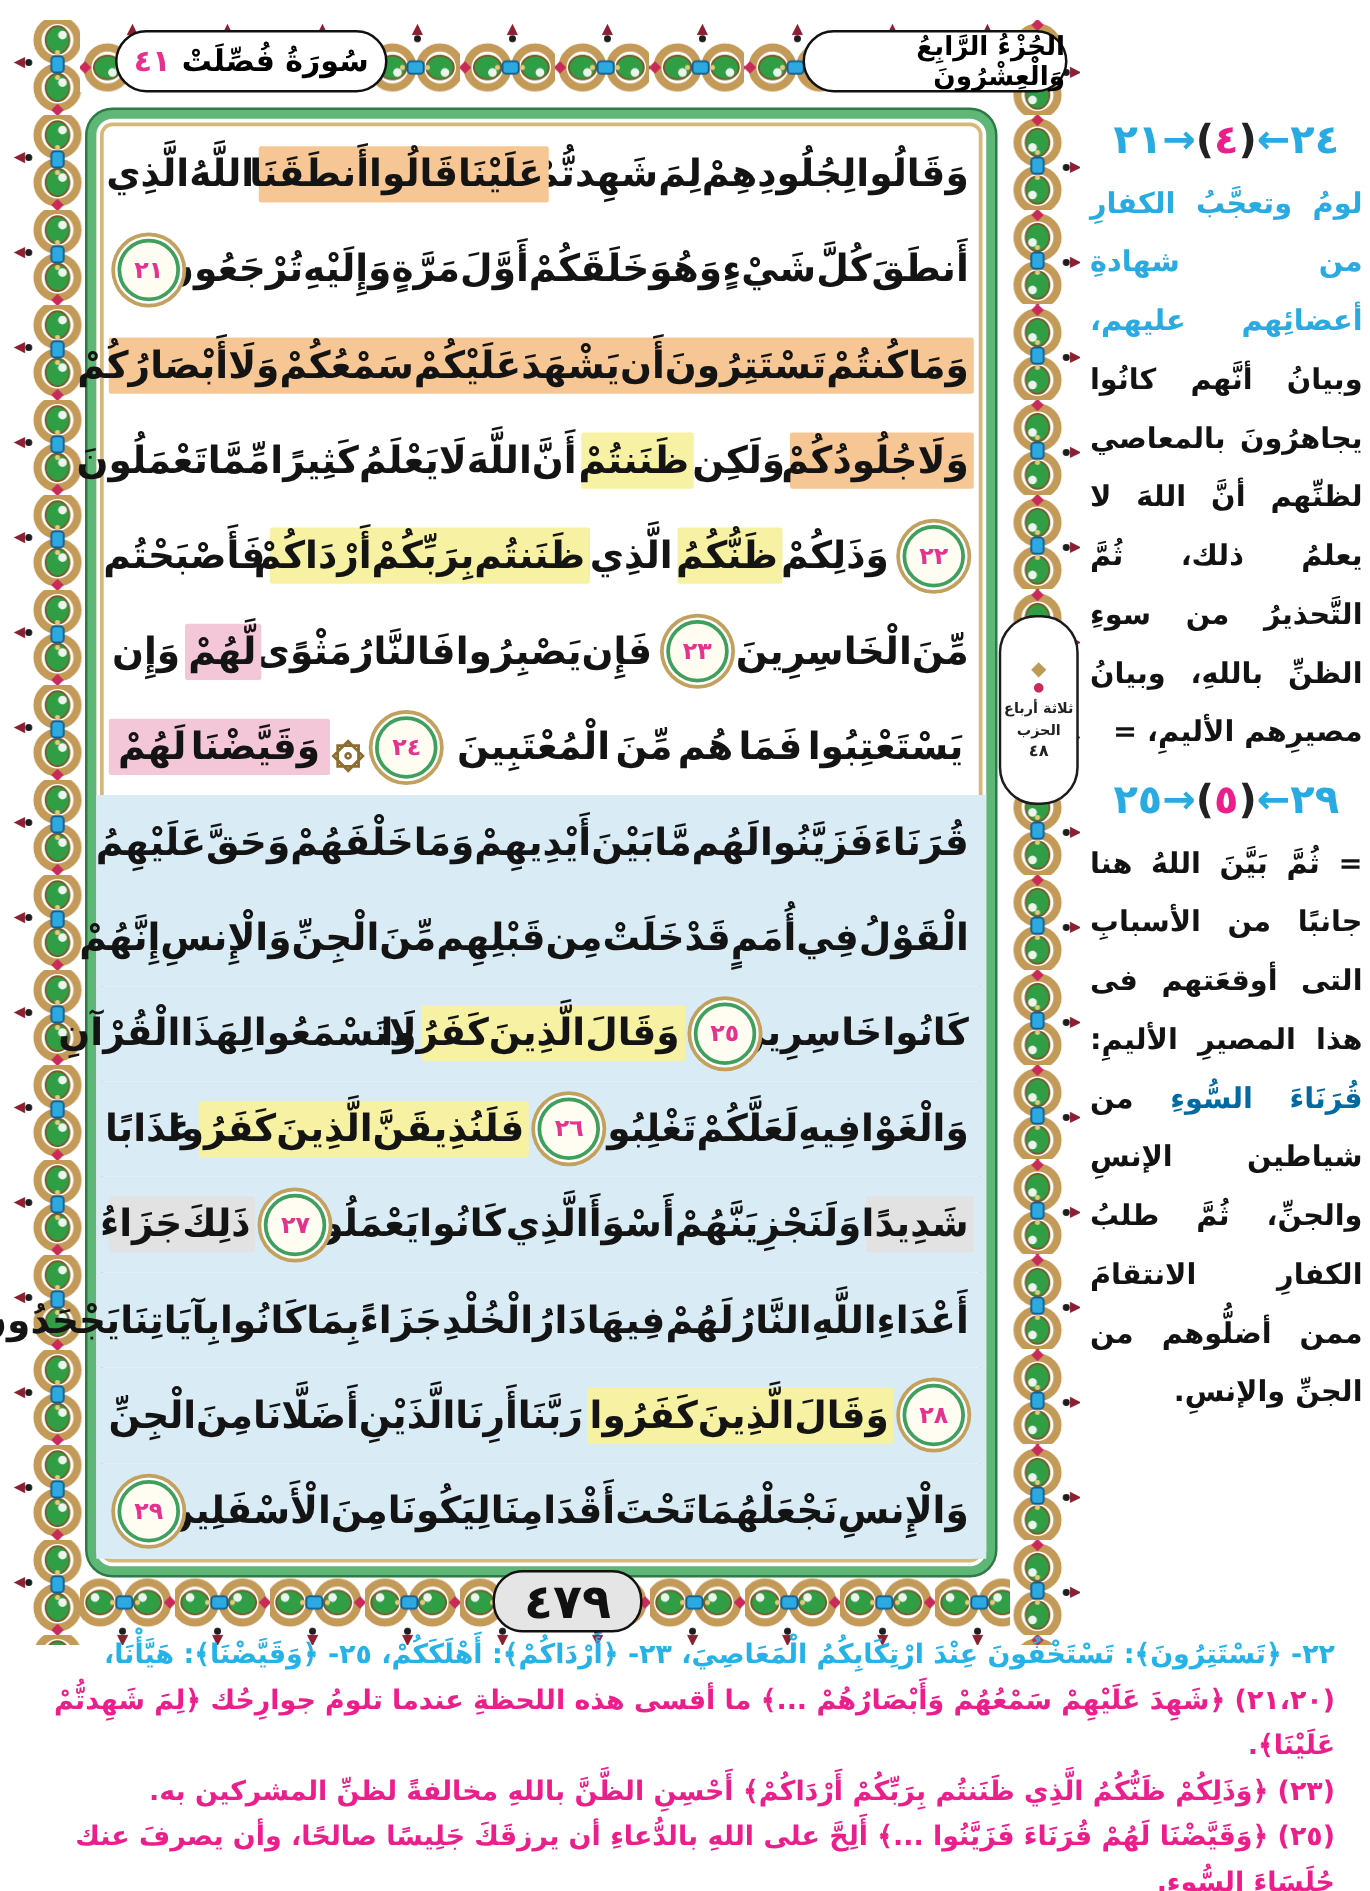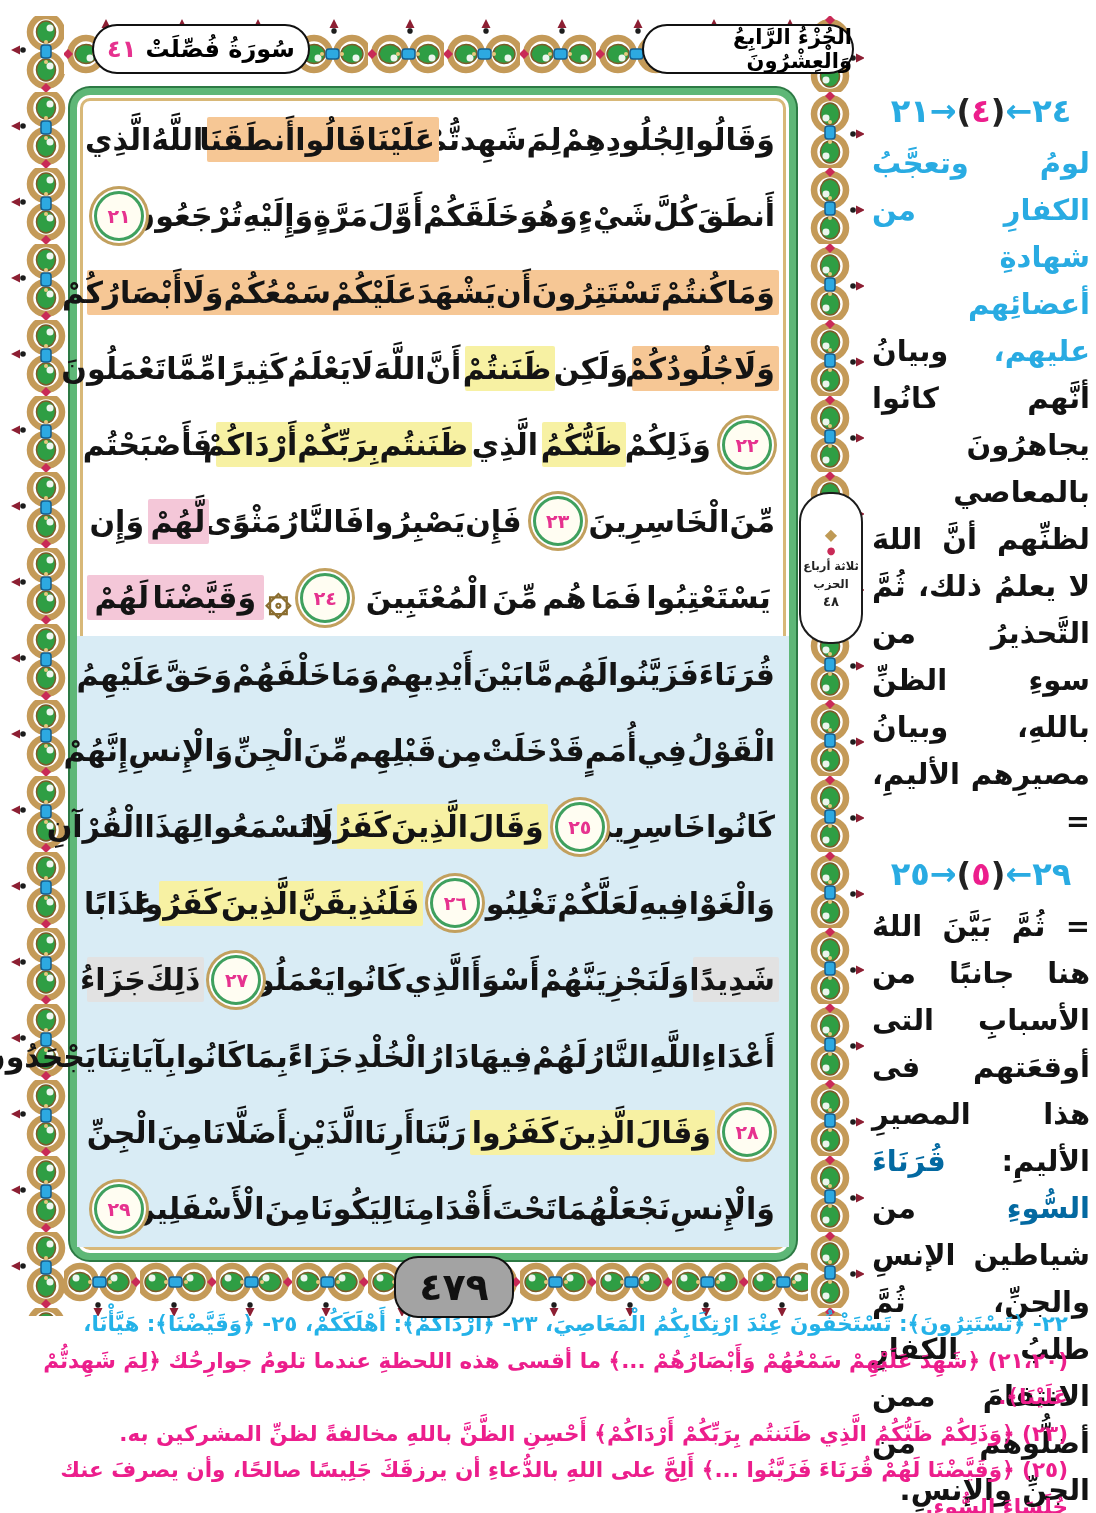--- a/index.html
+++ b/index.html
@@ -46,42 +46,42 @@
   
   .cart{
     position:absolute;top:24px;height:50px;background:#fff;border:2.5px solid #111;
     border-radius:26px;display:flex;align-items:center;justify-content:center;gap:9px;
     z-index:4;font-weight:bold;direction:rtl;box-sizing:border-box;
   }
   #cart-surah{left:92px;width:218px;font-size:24px;}
   #cart-juz{left:642px;width:212px;font-size:21px;justify-content:center;}
   .cart .num{color:#e6328f;}
   .pagenum{
-    position:absolute;left:394px;top:1256px;width:120px;height:62px;background:#a3a3a3;
+    position:absolute;left:394px;top:1256px;width:120px;height:50px;background:#e5e5e5;
     border:2.5px solid #111;border-radius:24px;display:flex;align-items:center;justify-content:center;
     font-size:38px;font-weight:bold;color:#111;z-index:4;box-sizing:border-box;text-align:center;
   }
   
   .hizb{
     position:absolute;left:799px;top:492px;width:64px;height:152px;background:#fff;
     border:2px solid #1c1c1c;border-radius:30px;z-index:4;box-sizing:border-box;
     display:flex;flex-direction:column;align-items:center;justify-content:center;gap:3px;text-align:center;
   }
   .hizb .orn{color:#bf9a55;font-size:16px;line-height:1;}
   .hizb .dot{color:#c92a57;font-size:10px;line-height:1;}
   .hizb .t{font-size:11.5px;font-weight:bold;color:#222;line-height:1.25;}
   .hizb .n{font-size:13px;font-weight:bold;color:#222;}
 
   
   .sidenotes{position:absolute;left:872px;top:92px;width:218px;direction:rtl;z-index:3;}
   .range{direction:ltr;text-align:center;font-size:32px;font-weight:bold;letter-spacing:2px;margin:0 0 10px;}
   .range2{margin-top:10px;}
   .r-blue{color:#29abe2;} .r-pink{color:#ec1e8c;} .r-black{color:#222;}
   .notes-para{
-    text-align:justify;font-size:29px;font-weight:bold;line-height:47px;color:#131313;margin:0 0 4px;
+    text-align:justify;font-size:23px;font-weight:bold;line-height:47px;color:#131313;margin:0 0 4px;
   }
   .c-blue{color:#29abe2;} .c-pink{color:#0369a1;} .c-black{color:#131313;}
 
   
   .footnotes{position:absolute;left:24px;top:1306px;width:1044px;direction:rtl;font-weight:bold;z-index:3;}
   .fline{font-size:21.5px;line-height:36.5px;text-align:right;}
   .f-cyan{color:#24b2e8;margin-left:48px;} .f-pink{color:#ec1e8c;}
 </style>
 </head>
 <body>

